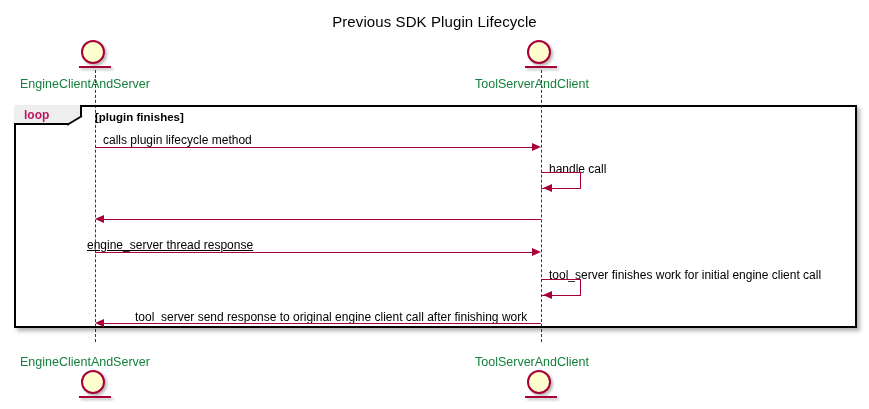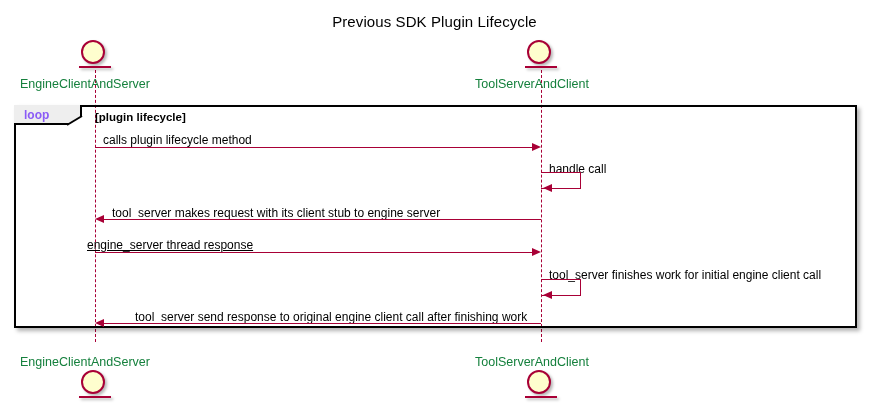--- a/index.html
+++ b/index.html
@@ -67,21 +67,21 @@
     background:
       linear-gradient(#000,#000) left bottom/100% 2px no-repeat,
       linear-gradient(#000,#000) right top/2px 100% no-repeat;
   }
   #loop-diag{
     position:absolute;left:14px;top:105px;width:68px;height:20px;
     overflow:visible;pointer-events:none;
   }
   #loop-label{
     position:absolute;left:24px;top:108px;font-size:12px;font-weight:bold;
-    color:#8b5cf6;font-family:"Liberation Sans",sans-serif;white-space:nowrap;
+    color:#be185d;font-family:"Liberation Sans",sans-serif;white-space:nowrap;
   }
   #loop-cond{
     position:absolute;left:95px;top:111px;font-size:11.5px;font-weight:bold;
     color:#000;font-family:"Liberation Sans",sans-serif;white-space:nowrap;
   }
 
   
   .msgline{position:absolute;height:0;border-top:1px solid #A80036;}
   .arrow-r,.arrow-l{position:absolute;width:0;height:0;}
   .arrow-r{
@@ -126,31 +126,30 @@
   </div>
   <div class="p-label" style="left:475px;top:77px;">ToolServerAndClient</div>
 
   <div id="loopbox"></div>
   <div id="looptab"></div>
   <div id="looptab-border"></div>
   <svg id="loop-diag" viewBox="0 0 68 20">
     <line x1="68" y1="11" x2="53" y2="20" stroke="#000000" stroke-width="2"></line>
   </svg>
   <div id="loop-label">loop</div>
-  <div id="loop-cond">[plugin lifecycle]</div>
+  <div id="loop-cond">[plugin finishes]</div>
 
   <div class="msglabel" style="left:103px;top:133px;">calls plugin lifecycle method</div>
   <div class="msgline" style="left:95px;top:147px;width:438px;"></div>
   <div class="arrow-r" style="left:532px;top:143px;"></div>
 
   <div class="msglabel" style="left:549px;top:162px;text-align:center;">handle call</div>
   <div class="selfcall" style="left:541px;top:172px;"></div>
   <div class="arrow-l" style="left:543px;top:184px;"></div>
 
-  <div class="msglabel" style="left:112px;top:206px;">tool_server makes request with its client stub to engine server</div>
   <div class="msgline" style="left:103px;top:219px;width:438px;"></div>
   <div class="arrow-l" style="left:95px;top:215px;"></div>
 
   <div class="msglabel" style="left:87px;top:238px;text-decoration:underline;">engine_server thread response</div>
   <div class="msgline" style="left:95px;top:252px;width:438px;"></div>
   <div class="arrow-r" style="left:532px;top:248px;"></div>
 
   <div class="msglabel" style="left:549px;top:268px;text-align:right;">tool_server finishes work for initial engine client call</div>
   <div class="selfcall" style="left:541px;top:279px;"></div>
   <div class="arrow-l" style="left:543px;top:291px;"></div>

